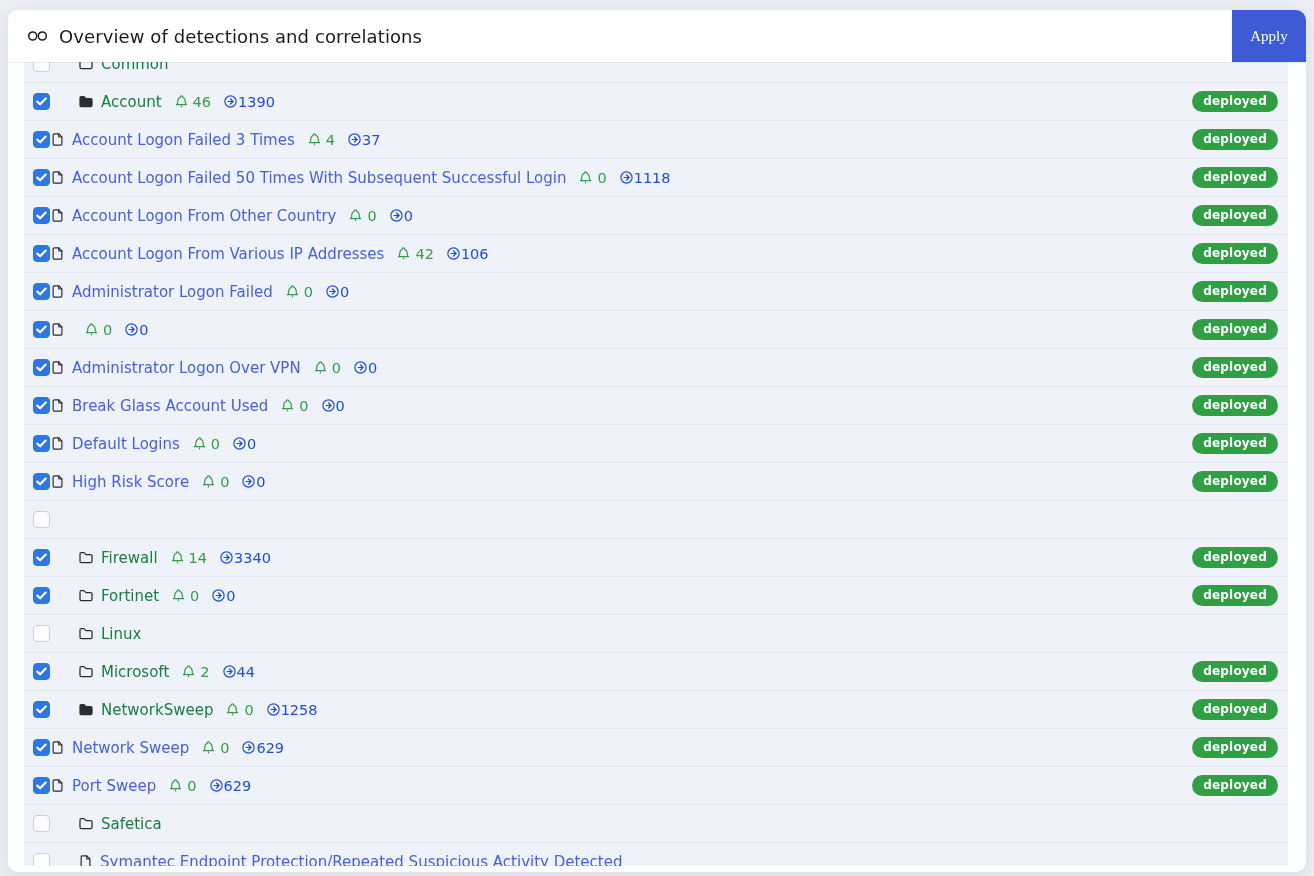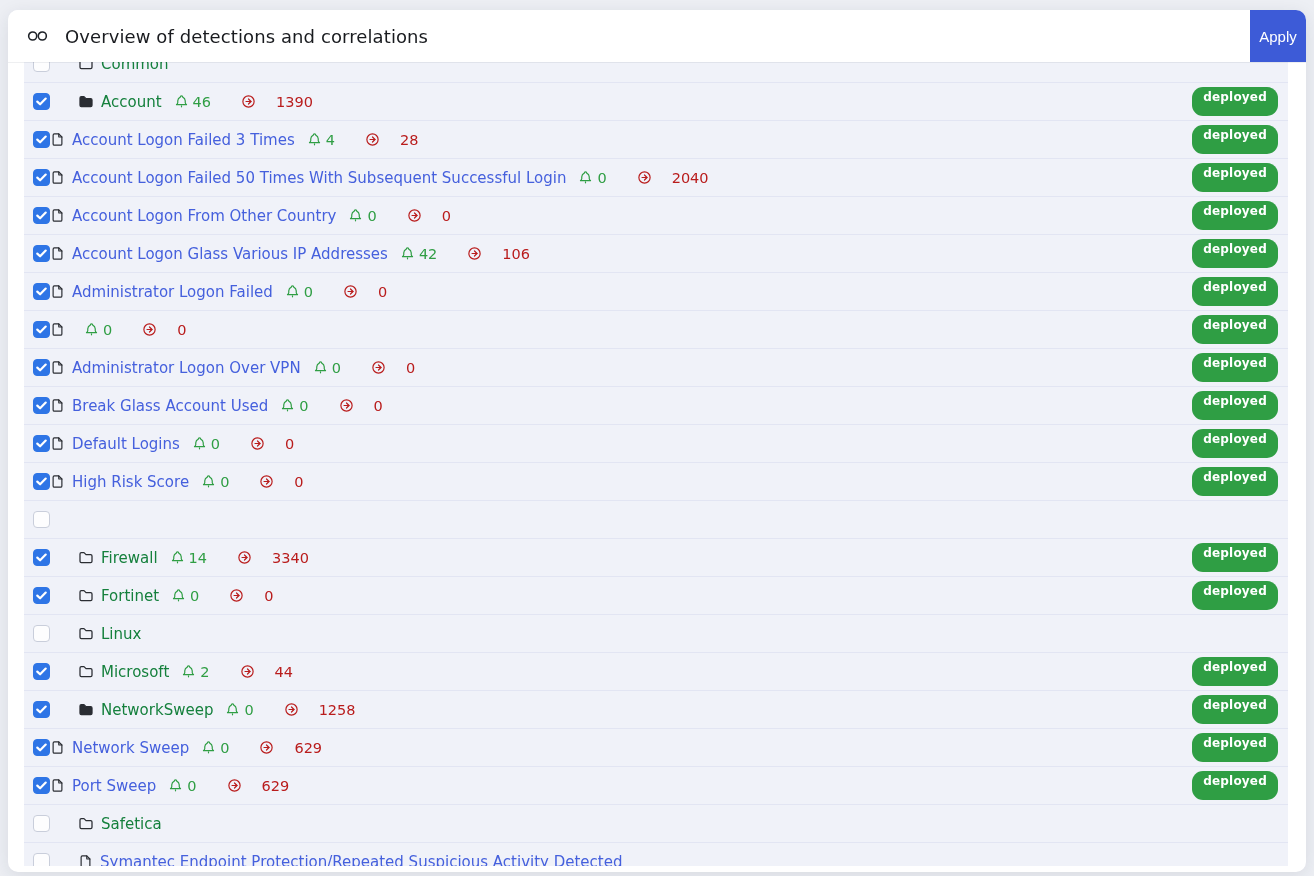--- a/index.html
+++ b/index.html
@@ -15,28 +15,28 @@
     background:#ffffff; border-radius:10px;
     box-shadow:0 4px 18px rgba(30,35,60,.10);
   }
   .modal-header {
     position:absolute; top:0; left:0; right:0; height:52px;
     background:#fff; border-radius:10px 10px 0 0;
     display:flex; align-items:center;
     z-index:5;
     box-shadow:0 1px 0 rgba(40,45,80,.08);
   }
-  .title-wrap { display:flex; align-items:center; gap:17px; padding-left:19px; }
+  .title-wrap { display:flex; align-items:center; gap:11px; padding-left:19px; }
   .title-icon { display:flex; align-items:center; color:#1d2127; }
   .modal-title { font-size:18px; font-weight:500; color:#191b1f; letter-spacing:.1px; }
   .apply-btn {
-    margin-left:auto; width:56px; height:52px;
+    margin-left:auto; width:74px; height:52px;
     background:#3d5bd7; color:#fff; border:none;
     border-radius:0 10px 0 0; font-size:15px; cursor:pointer;
-    font-family:Liberation Sans, sans-serif;
+    font-family:Liberation Serif, serif;
   }
   .modal-body {
     position:absolute; top:52px; left:16px; right:18px; bottom:6px;
     overflow:hidden; background:#fff;
   }
   .tree-list { margin-top:-17px; }
   .row {
     height:38px; background:#f0f2f9;
     border-bottom:1px solid #e2e5f3;
     display:flex; align-items:center;
@@ -53,26 +53,26 @@
   .checkbox.checked svg { display:block; }
   .tree { display:flex; align-items:center; min-width:0; }
   .indent-0 .tree { padding-left:28px; }
   .indent-1 .tree { }
   .type-icon { display:flex; align-items:center; margin-right:7px; color:#2a2d33; }
   .type-icon svg { display:block; }
   .row-name { font-size:15px; color:#15803d; white-space:nowrap; }
   .row-name.link { color:#4560dd; cursor:pointer; }
   .counts { display:flex; align-items:center; margin-left:12px; }
   .count-alerts { display:flex; align-items:center; gap:4px; color:#2f9e44; }
-  .count-events { display:flex; align-items:center; gap:20px; color:#b91c1c; margin-left:30px; }
+  .count-events { display:flex; align-items:center; gap:0; color:#1d4ed8; margin-left:12px; }
   .count-num { font-size:14.5px; }
   .badge {
     margin-left:auto; background:#2f9e44; color:#fff;
     font-size:12px; font-weight:bold; letter-spacing:.2px;
-    padding:3px 11px 12px; border-radius:11px; line-height:14px;
+    padding:3px 11px 4px; border-radius:11px; line-height:14px;
     white-space:nowrap;
   }
 </style>
 </head>
 <body>
 
 <div class="modal">
   <div class="modal-header">
     <div class="title-wrap">
       <span class="title-icon">
@@ -160,21 +160,21 @@
           <path d="M12 19v1.5"></path>
         </svg>
         <span class="count-num">4</span>
       </span>
       <span class="count-events">
         <svg width="15" height="15" viewBox="0 0 24 24" fill="none" stroke="currentColor" stroke-width="1.9" stroke-linecap="round" stroke-linejoin="round">
           <circle cx="12" cy="12" r="9"></circle>
           <path d="M16 12h-8"></path>
           <path d="M12 8l4 4l-4 4"></path>
         </svg>
-        <span class="count-num">28</span>
+        <span class="count-num">37</span>
       </span>
     </span>
     <span class="badge">deployed</span>
   </div>
         <div class="row indent-1">
     <span class="checkbox checked">
       <svg width="11" height="9" viewBox="0 0 11 9" fill="none" stroke="#ffffff" stroke-width="2.2" stroke-linecap="round" stroke-linejoin="round">
         <polyline points="1.3 4.6 4.1 7.3 9.7 1.6"></polyline>
       </svg>
     </span>
@@ -195,21 +195,21 @@
           <path d="M12 19v1.5"></path>
         </svg>
         <span class="count-num">0</span>
       </span>
       <span class="count-events">
         <svg width="15" height="15" viewBox="0 0 24 24" fill="none" stroke="currentColor" stroke-width="1.9" stroke-linecap="round" stroke-linejoin="round">
           <circle cx="12" cy="12" r="9"></circle>
           <path d="M16 12h-8"></path>
           <path d="M12 8l4 4l-4 4"></path>
         </svg>
-        <span class="count-num">2040</span>
+        <span class="count-num">1118</span>
       </span>
     </span>
     <span class="badge">deployed</span>
   </div>
         <div class="row indent-1">
     <span class="checkbox checked">
       <svg width="11" height="9" viewBox="0 0 11 9" fill="none" stroke="#ffffff" stroke-width="2.2" stroke-linecap="round" stroke-linejoin="round">
         <polyline points="1.3 4.6 4.1 7.3 9.7 1.6"></polyline>
       </svg>
     </span>
@@ -249,21 +249,21 @@
       </svg>
     </span>
     <span class="tree">
 
       <span class="type-icon icon-file">
         <svg width="15" height="15" viewBox="0 0 24 24" fill="none" stroke="currentColor" stroke-width="1.9" stroke-linecap="round" stroke-linejoin="round">
           <path d="M14 3v4a1 1 0 0 0 1 1h4"></path>
           <path d="M17 21h-10a2 2 0 0 1 -2 -2v-14a2 2 0 0 1 2 -2h7l5 5v11a2 2 0 0 1 -2 2z"></path>
         </svg>
       </span>
-      <span class="row-name link">Account Logon Glass Various IP Addresses</span>
+      <span class="row-name link">Account Logon From Various IP Addresses</span>
     </span>
     <span class="counts">
       <span class="count-alerts">
         <svg width="15" height="15" viewBox="0 0 24 24" fill="none" stroke="currentColor" stroke-width="1.9" stroke-linecap="round" stroke-linejoin="round">
           <path d="M10 5a2 2 0 1 1 4 0a7 7 0 0 1 4 6v3a4 4 0 0 0 2 3h-16a4 4 0 0 0 2 -3v-3a7 7 0 0 1 4 -6"></path>
           <path d="M12 19v1.5"></path>
         </svg>
         <span class="count-num">42</span>
       </span>
       <span class="count-events">

